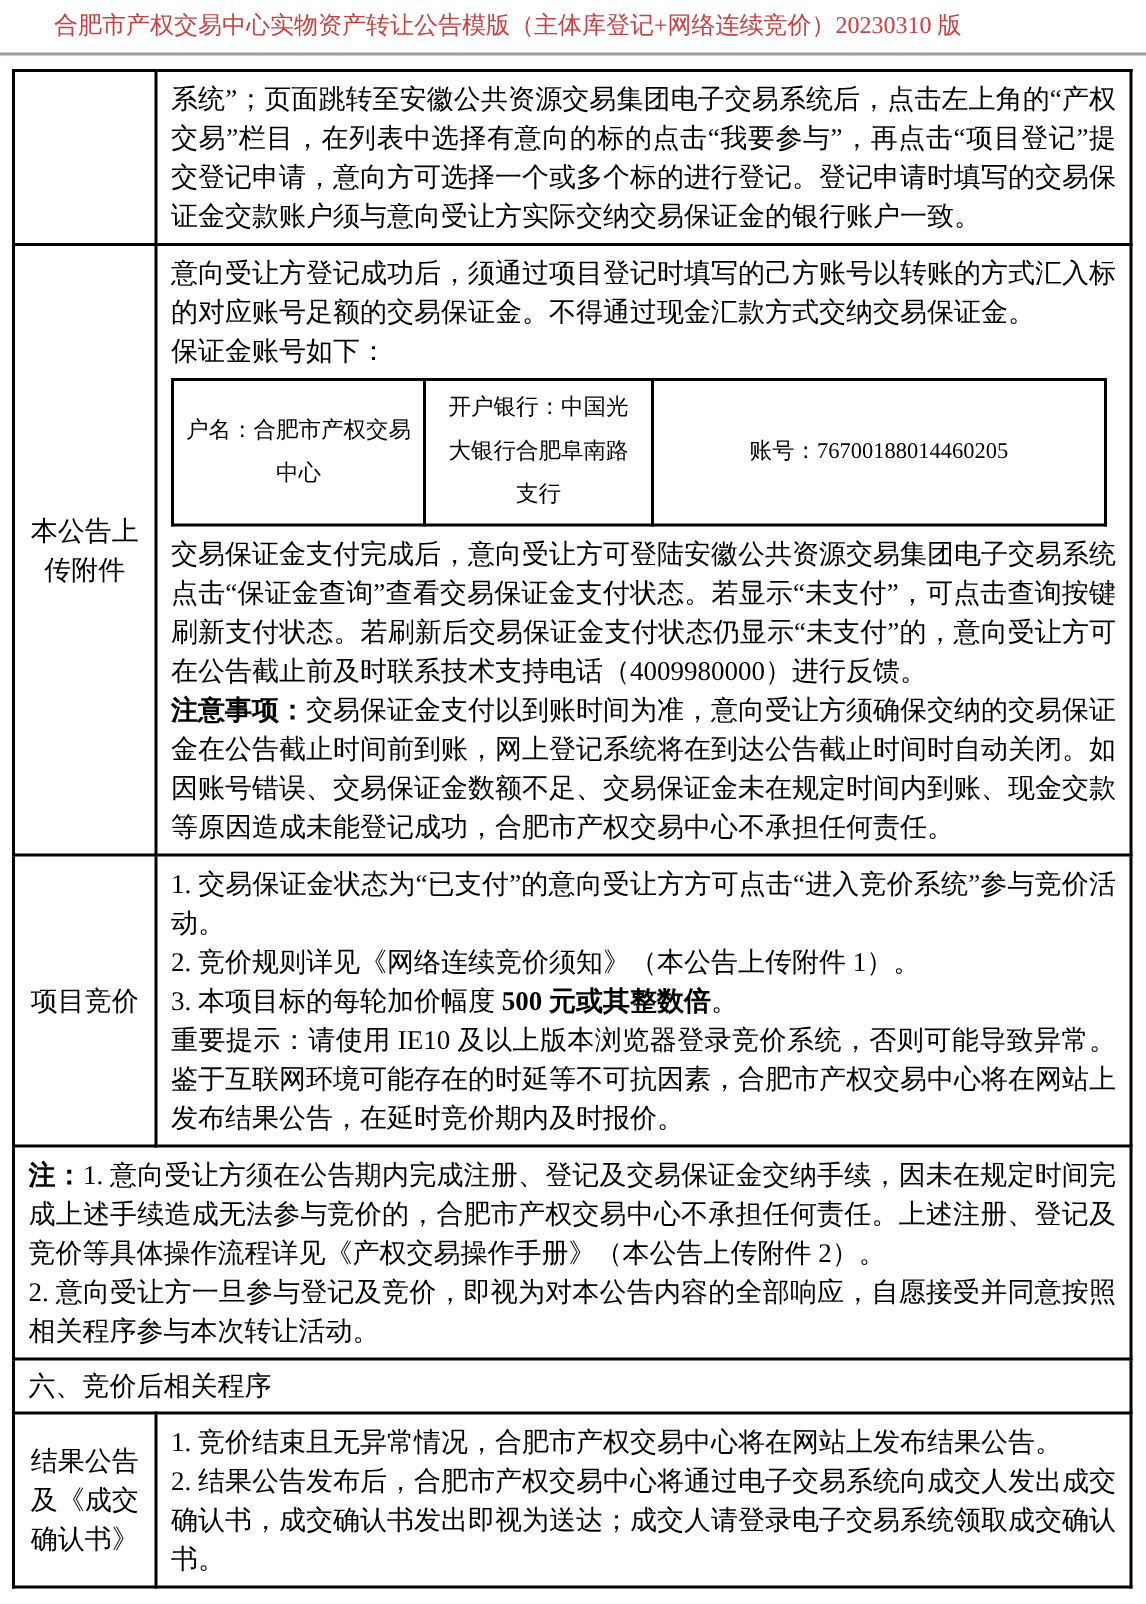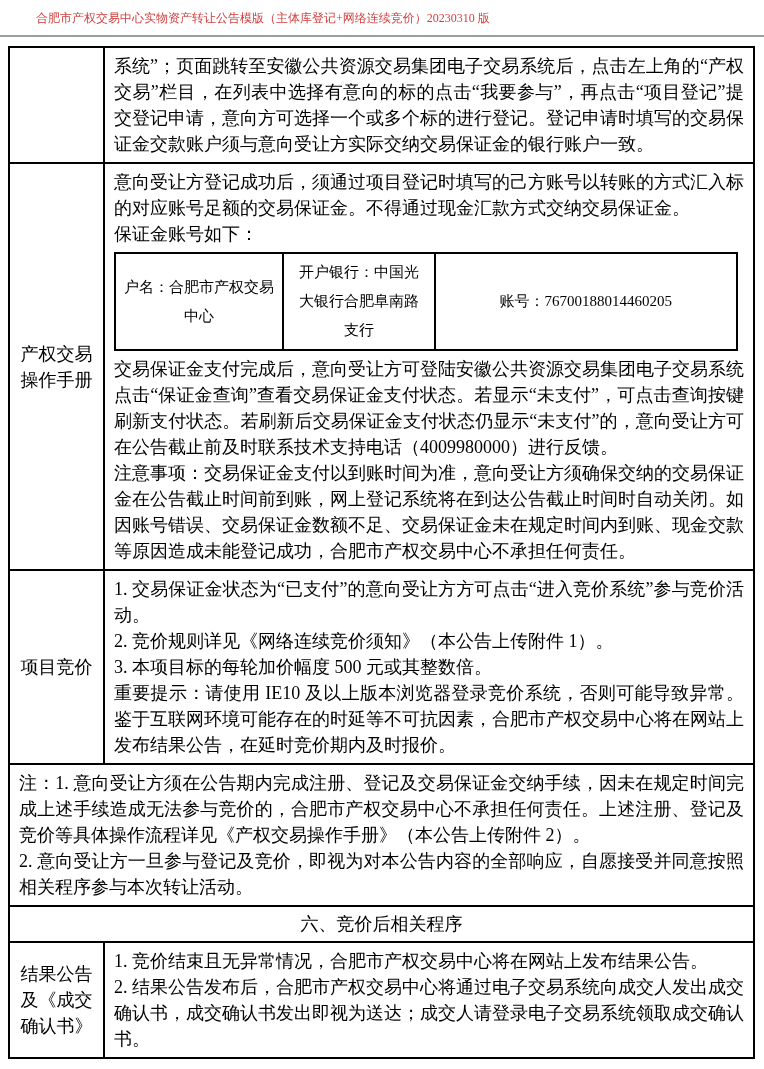--- a/index.html
+++ b/index.html
@@ -12,21 +12,21 @@
     width:764px;height:1069px;
     background:#ffffff;color:#000;
     font-family:"Liberation Serif","DejaVu Serif",serif;
     font-size:18px;line-height:26px;
     overflow:hidden;
   }
   .doc-header{
     box-sizing:border-box;
     padding:7px 0 6px 36px;
     border-bottom:2px solid var(--rule-gray);
-    font-size:12px;line-height:22px;
+    font-size:16px;line-height:22px;
     color:var(--header-red);
   }
   table.main-table{
     border-collapse:collapse;
     table-layout:fixed;
     margin:9px 8px 0 8px;
     width:747px;
     padding-left:36px;
   }
   table.main-table > tbody > tr > td{
@@ -41,25 +41,25 @@
   }
   td.content-cell{
     padding:5px 9px;
     text-align:justify;
   }
   td.fullwidth-cell{
     padding:5px 9px;
     text-align:justify;
   }
   td.section-cell{
-    text-align:center;
+    text-align:left;
     padding:4px 9px;
   }
   p{margin:0;padding:0;}
-  .b{font-weight:normal;}
+  .b{font-weight:bold;}
   table.inner-table{
     border-collapse:collapse;
     table-layout:fixed;
     width:99%;
     margin:5px 0 5px 0;
     font-size:15px;
     line-height:29px;
   }
   table.inner-table td{
     border:2px solid var(--border-black);
@@ -82,21 +82,21 @@
   <tbody>
 
     <tr>
       <td class="label-cell"></td>
       <td class="content-cell">
         <p>系统”；页面跳转至安徽公共资源交易集团电子交易系统后，点击左上角的“产权交易”栏目，在列表中选择有意向的标的点击“我要参与”，再点击“项目登记”提交登记申请，意向方可选择一个或多个标的进行登记。登记申请时填写的交易保证金交款账户须与意向受让方实际交纳交易保证金的银行账户一致。</p>
       </td>
     </tr>
 
     <tr>
-      <td class="label-cell">产权交易操作手册</td>
+      <td class="label-cell">本公告上传附件</td>
       <td class="content-cell">
         <p>意向受让方登记成功后，须通过项目登记时填写的己方账号以转账的方式汇入标的对应账号足额的交易保证金。不得通过现金汇款方式交纳交易保证金。</p>
         <p>保证金账号如下：</p>
         <table class="inner-table">
           <tbody>
             <tr>
               <td class="acct-name">户名：合肥市产权交易中心</td>
               <td class="acct-bank">开户银行：中国光大银行合肥阜南路支行</td>
               <td class="acct-number">账号：76700188014460205</td>
             </tr>

